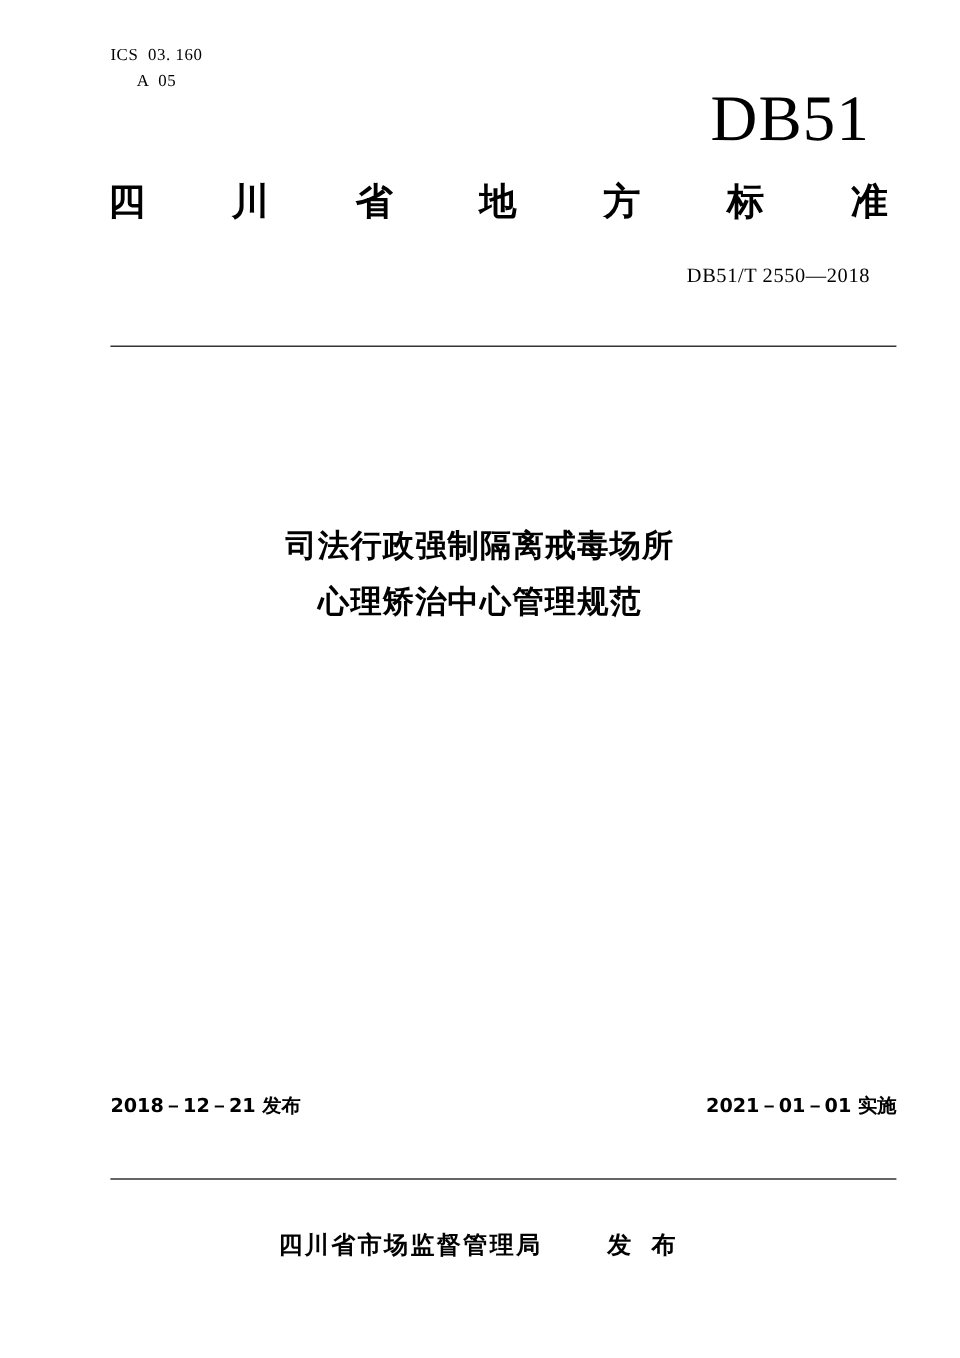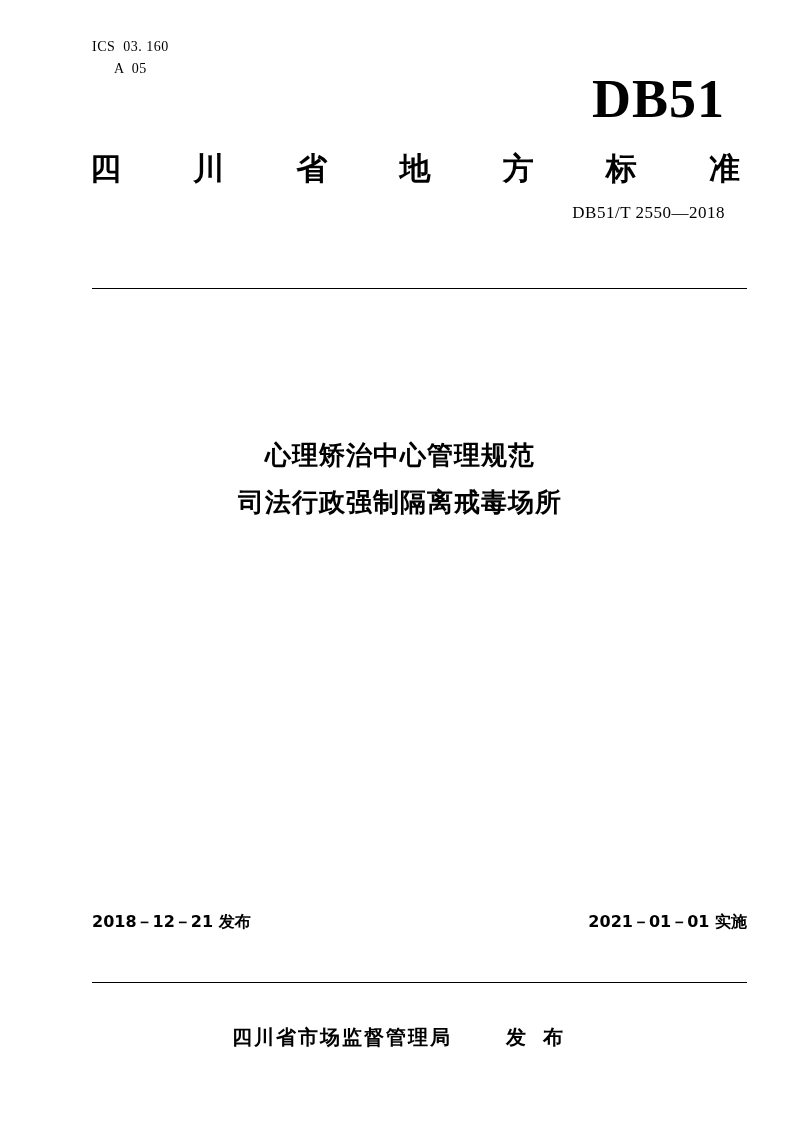--- a/index.html
+++ b/index.html
@@ -28,21 +28,21 @@
     letter-spacing: 0.5px;
   }
   .ics-line { white-space: pre; text-align: center; }
 
   
   .db-logo {
     position: absolute;
     right: 75px;
     top: 72px;
     font-family: "Liberation Serif", serif;
-    font-weight: bold;
+    font-weight: normal;
     font-size: 54px;
     letter-spacing: 1px;
     line-height: 54px;
   }
 
   
   .std-title {
     position: absolute;
     left: 90px;
     top: 148px;
@@ -53,21 +53,21 @@
     font-weight: bold;
     font-size: 31px;
     line-height: 40px;
   }
   .std-title span { display: inline-block; }
 
   
   .std-number {
     position: absolute;
     right: 75px;
-    top: 203px;
+    top: 220px;
     font-family: "Liberation Serif", serif;
     font-size: 17px;
     letter-spacing: 0.5px;
   }
 
   
   .rule {
     position: absolute;
     left: 92px;
     top: 288px;
@@ -151,22 +151,22 @@
     <span>方</span>
     <span>标</span>
     <span>准</span>
   </div>
 
   <div class="std-number">DB51/T  2550—2018</div>
 
   <div class="rule"></div>
 
   <div class="doc-title">
+    <div>司法行政强制隔离戒毒场所</div>
     <div>心理矫治中心管理规范</div>
-    <div>司法行政强制隔离戒毒场所</div>
   </div>
 
   <div class="date-row">
     <div>2018－12－21 发布</div>
     <div>2021－01－01 实施</div>
   </div>
   <div class="date-rule"></div>
 
   <div class="publisher">
     <span class="pub-name">四川省市场监督管理局</span>

